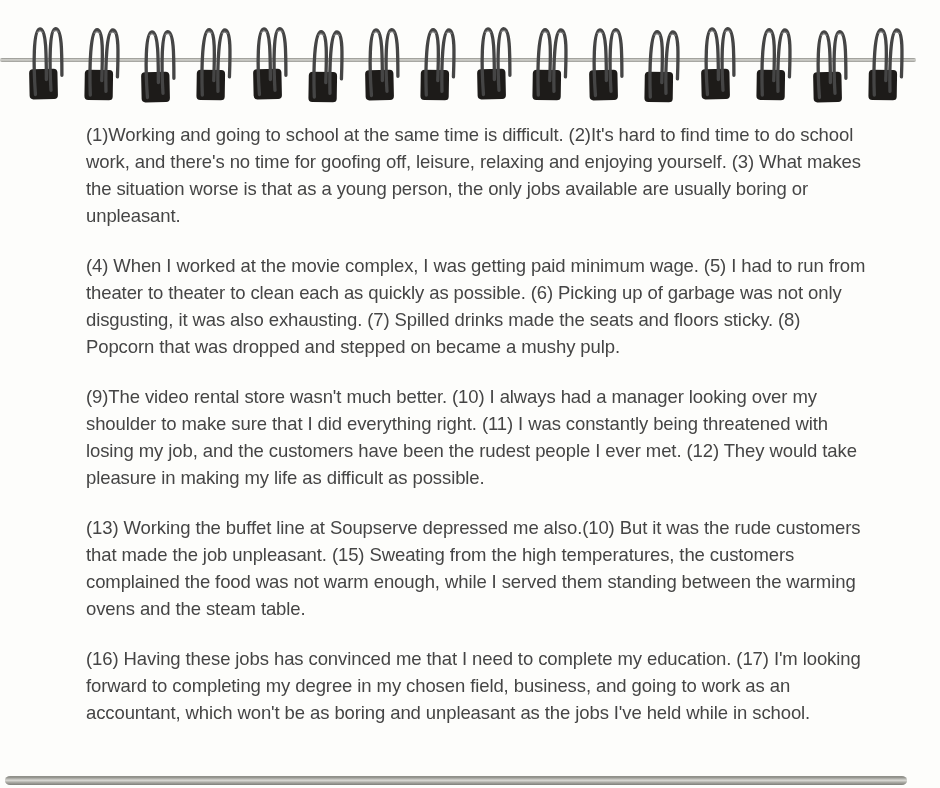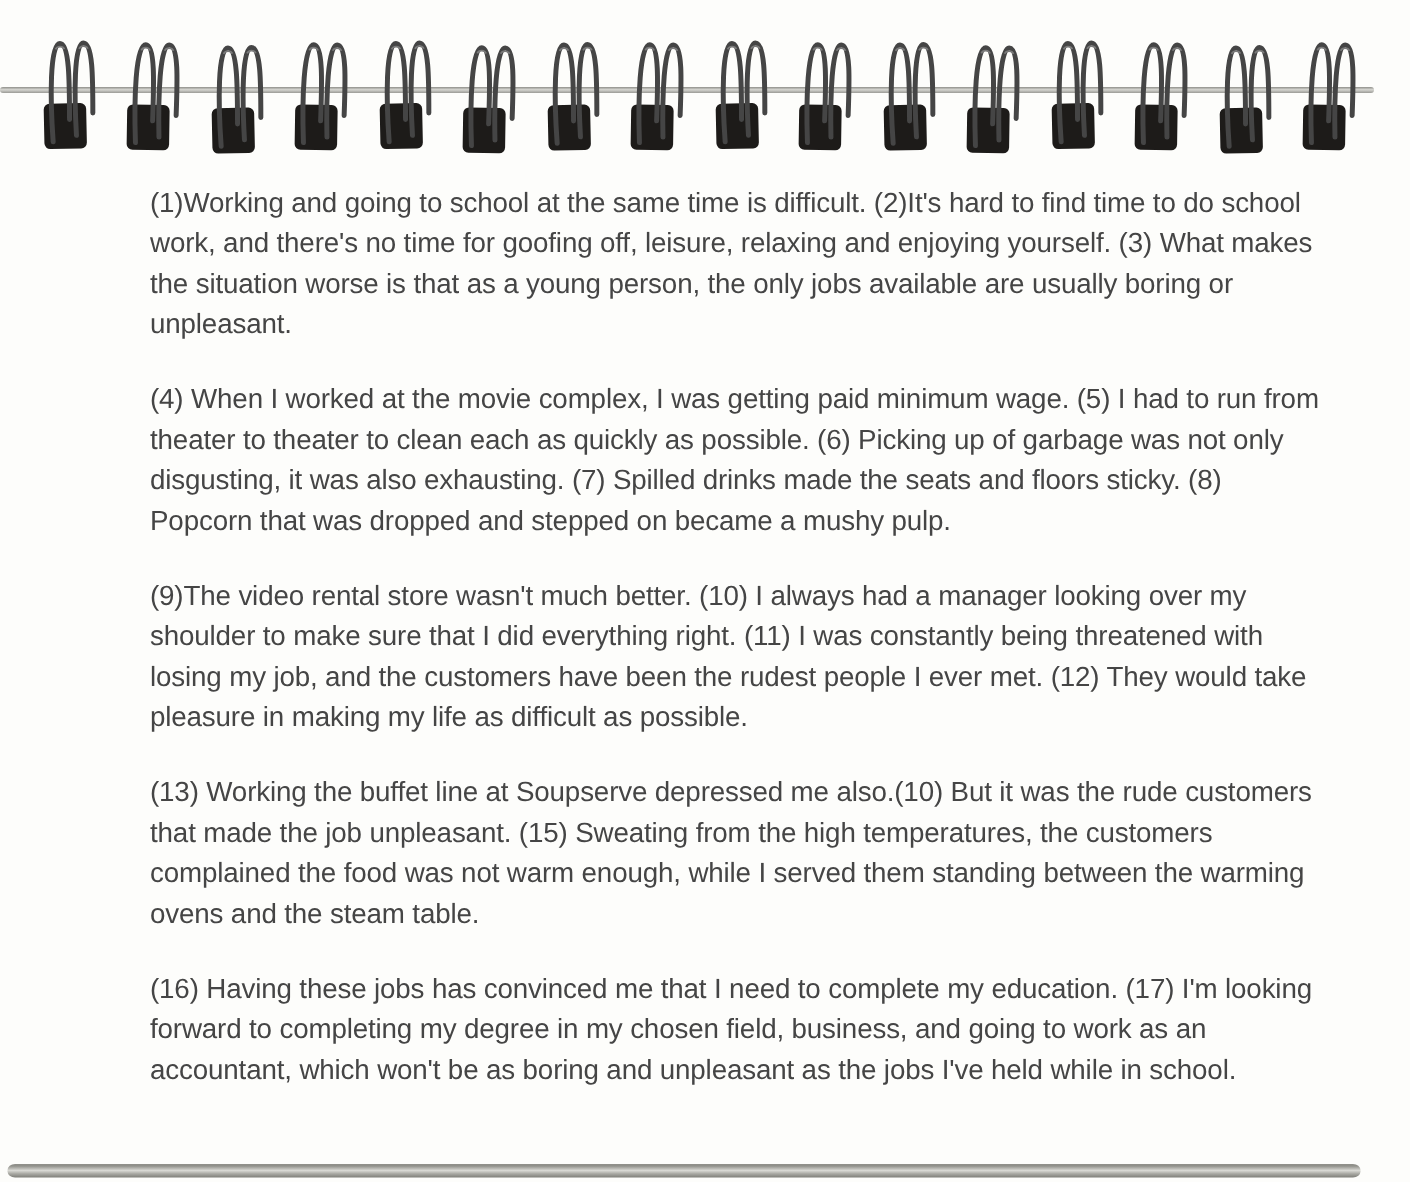--- a/index.html
+++ b/index.html
@@ -56,21 +56,21 @@
   }
   .ring:nth-child(odd)  { transform: rotate(-1.2deg); }
   .ring:nth-child(even) { transform: rotate(0.9deg); }
   .ring:nth-child(3n)   { margin-top: 2px; }
   .ring:nth-child(4n+1) { margin-top: -1px; }
 
   
   .content {
     position: absolute;
     top: 121px;
-    left: 100px;
+    left: 86px;
     width: 782px;
     color: #454545;
     font-size: 18.5px;
     line-height: 27px;
     letter-spacing: -0.1px;
   }
   .content p {
     margin: 0 0 23px 0;
   }
   .content p:last-child {

